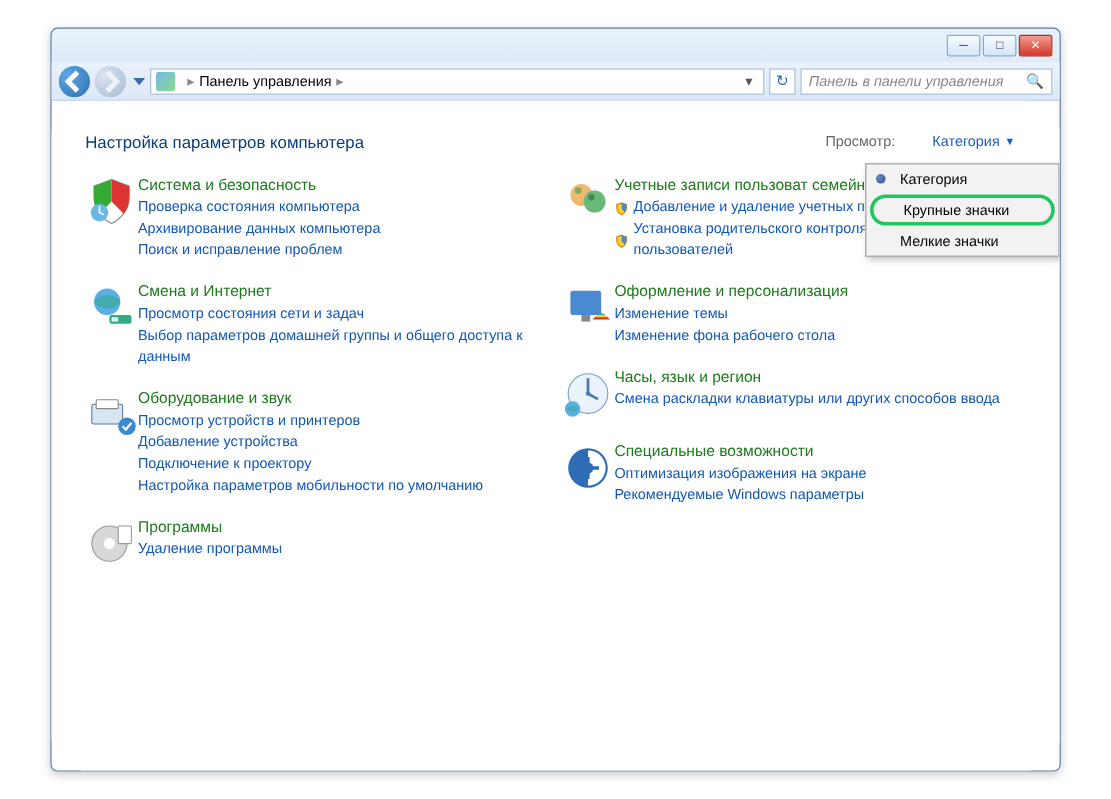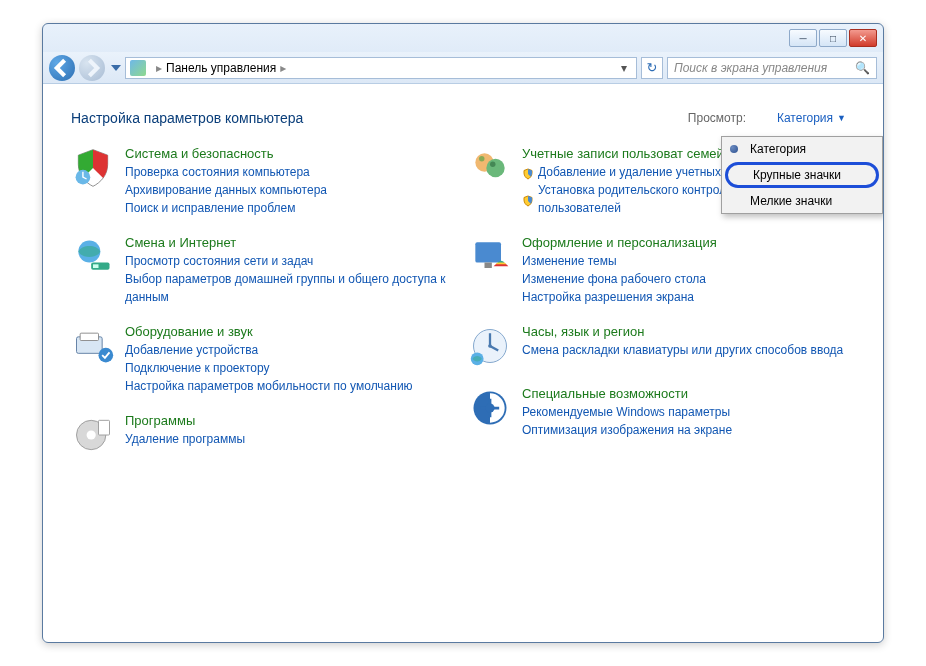--- a/index.html
+++ b/index.html
@@ -28,32 +28,32 @@
 .content { position: relative; padding: 24px 28px; background: #fff; height: calc(100% - 60px); overflow: hidden; border-radius: 26px; }
 .head-row { display: flex; align-items: center; margin-bottom: 18px; }
 .page-title { font-size: 14px; color: #0a3e7a; }
 .view-wrap { margin-left: auto; display: flex; align-items: center; gap: 22px; font-size: 12px; }
 .view-label { color: #666; }
 .view-drop { color: #1a5fc0; border: 1px solid transparent; padding: 2px 8px; display: flex; align-items: center; gap: 4px; }
 .view-drop .arr { font-size: 9px; }
 
 .cols { display: flex; gap: 10px; }
 .col { flex: 1; display: flex; flex-direction: column; gap: 18px; }
-.cat { display: flex; gap: 10px; }
+.cat { display: flex; }
 .cat-icon { width: 44px; height: 44px; flex-shrink: 0; display: flex; align-items: center; justify-content: center; }
 .cat-body { flex: 1; }
 .cat-title { color: #1c7a1c; font-size: 13px; margin-bottom: 2px; cursor: pointer; }
 .cat-link { color: #1257b3; font-size: 12px; line-height: 1.5; cursor: pointer; display: flex; align-items: center; gap: 4px; }
 .shield { width: 12px; height: 12px; flex-shrink: 0; margin-top: 2px; }
 
 
 .menu { position: absolute; right: 0; top: 52px; width: 162px; background: #f2f2f2; border: 1px solid #a0a0a0; box-shadow: 2px 3px 6px rgba(0,0,0,.25); }
 .menu-item { padding: 5px 10px 5px 28px; position: relative; font-size: 12px; cursor: default; }
 .menu-item.sel::before { content: ""; position: absolute; left: 8px; top: 50%; transform: translateY(-50%); width: 8px; height: 8px; border-radius: 50%; background: radial-gradient(circle at 30% 30%,#6a8ac0,#2e5290); }
-.menu-item.highlight { border: 3px solid #1d4ed8; border-radius: 14px; margin: 1px 3px; padding: 3px 7px 3px 25px; }
+.menu-item.highlight { border: 3px solid #22c55e; border-radius: 14px; margin: 1px 3px; padding: 3px 7px 3px 25px; }
 
 
 svg { width: 100%; height: 100%; }
 </style>
 </head>
 <body>
 
 <div class="window">
 
   <div class="titlebar">
@@ -77,21 +77,21 @@
     <div class="addrbar">
       <div class="addr-icon"></div>
       <span class="addr-sep">▸</span>
       <span>Панель управления</span>
       <span class="addr-sep">▸</span>
       <span style="flex:1"></span>
       <span class="addr-drop">▾</span>
     </div>
     <div class="refresh">↻</div>
     <div class="searchbar">
-      <span>Поиск в экрана управления</span>
+      <span>Панель в панели управления</span>
       <span class="mag">🔍</span>
     </div>
   </div>
 
   <div class="content">
 
     <div class="head-row">
       <div class="page-title">Настройка параметров компьютера</div>
       <div class="view-wrap">
         <span class="view-label">Просмотр:</span>
@@ -152,20 +152,23 @@
               <svg viewBox="0 0 48 48">
                 <rect x="6" y="14" width="28" height="18" rx="2" fill="#d8e6f4" stroke="#5a7aa0"></rect>
                 <rect x="10" y="10" width="20" height="8" rx="1" fill="#fff" stroke="#888"></rect>
                 <circle cx="38" cy="34" r="8" fill="#3a8ad0"></circle>
                 <path d="M34 34l3 3 5-6" stroke="#fff" stroke-width="2" fill="none"></path>
               </svg>
             </div>
             <div class="cat-body">
               <div class="cat-title">Оборудование и звук</div>
               <div class="cat-link">
+                <span>Просмотр устройств и принтеров</span>
+              </div>
+              <div class="cat-link">
                 <span>Добавление устройства</span>
               </div>
               <div class="cat-link">
                 <span>Подключение к проектору</span>
               </div>
               <div class="cat-link">
                 <span>Настройка параметров мобильности по умолчанию</span>
               </div>
             </div>
           </div>
@@ -224,23 +227,20 @@
               </svg>
             </div>
             <div class="cat-body">
               <div class="cat-title">Оформление и персонализация</div>
               <div class="cat-link">
                 <span>Изменение темы</span>
               </div>
               <div class="cat-link">
                 <span>Изменение фона рабочего стола</span>
               </div>
-              <div class="cat-link">
-                <span>Настройка разрешения экрана</span>
-              </div>
             </div>
           </div>
           <div class="cat">
             <div class="cat-icon">
               <svg viewBox="0 0 48 48">
                 <circle cx="24" cy="24" r="18" fill="#eaf2fb" stroke="#7aa0c8"></circle>
                 <path d="M24 10v14l9 5" stroke="#4a7ab0" stroke-width="2.5" fill="none"></path>
                 <circle cx="24" cy="24" r="2" fill="#4a7ab0"></circle>
                 <circle cx="10" cy="38" r="7" fill="#5ab0e6"></circle>
                 <path d="M5 38c2-4 8-4 10 0-2 4-8 4-10 0z" fill="#3a8" opacity=".5"></path>
@@ -258,24 +258,24 @@
               <svg viewBox="0 0 48 48">
                 <circle cx="24" cy="24" r="18" fill="#2e6db5"></circle>
                 <path d="M24 8a16 16 0 0 1 0 32z" fill="#fff"></path>
                 <path d="M24 14v20M14 24h20" stroke="#2e6db5" stroke-width="3"></path>
                 <circle cx="24" cy="24" r="5" fill="#2e6db5"></circle>
               </svg>
             </div>
             <div class="cat-body">
               <div class="cat-title">Специальные возможности</div>
               <div class="cat-link">
+                <span>Оптимизация изображения на экране</span>
+              </div>
+              <div class="cat-link">
                 <span>Рекомендуемые Windows параметры</span>
-              </div>
-              <div class="cat-link">
-                <span>Оптимизация изображения на экране</span>
               </div>
             </div>
           </div>
         </div>
     </div>
 
     <div class="menu">
       <div class="menu-item sel">
         <span>Категория</span>
       </div>

